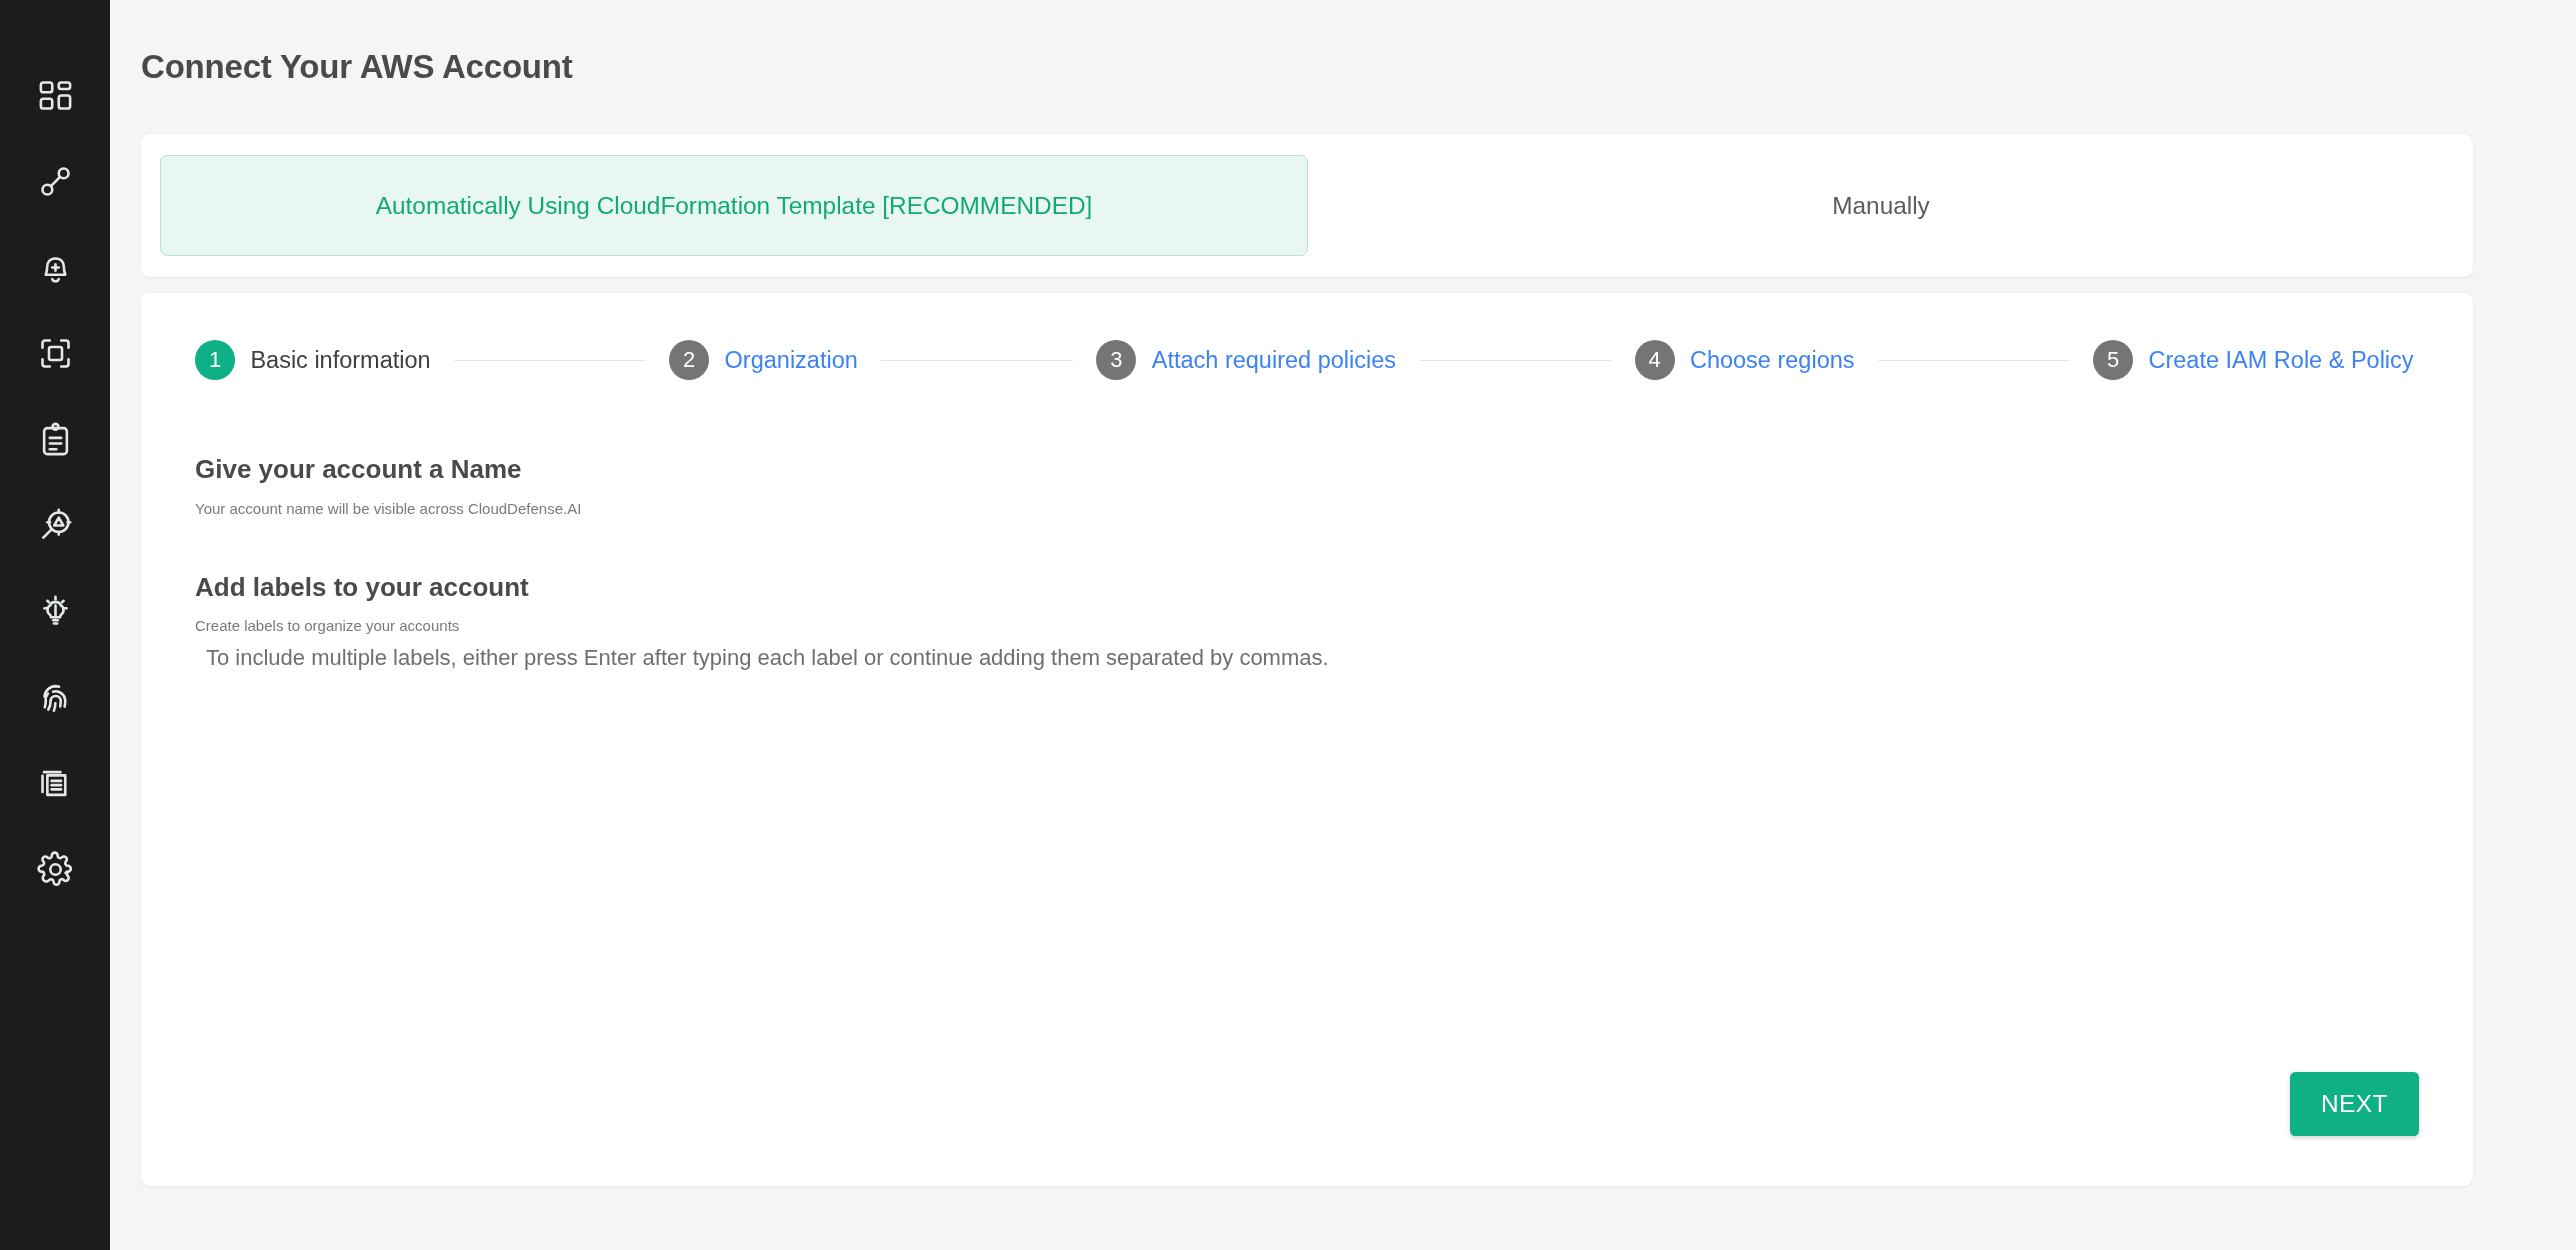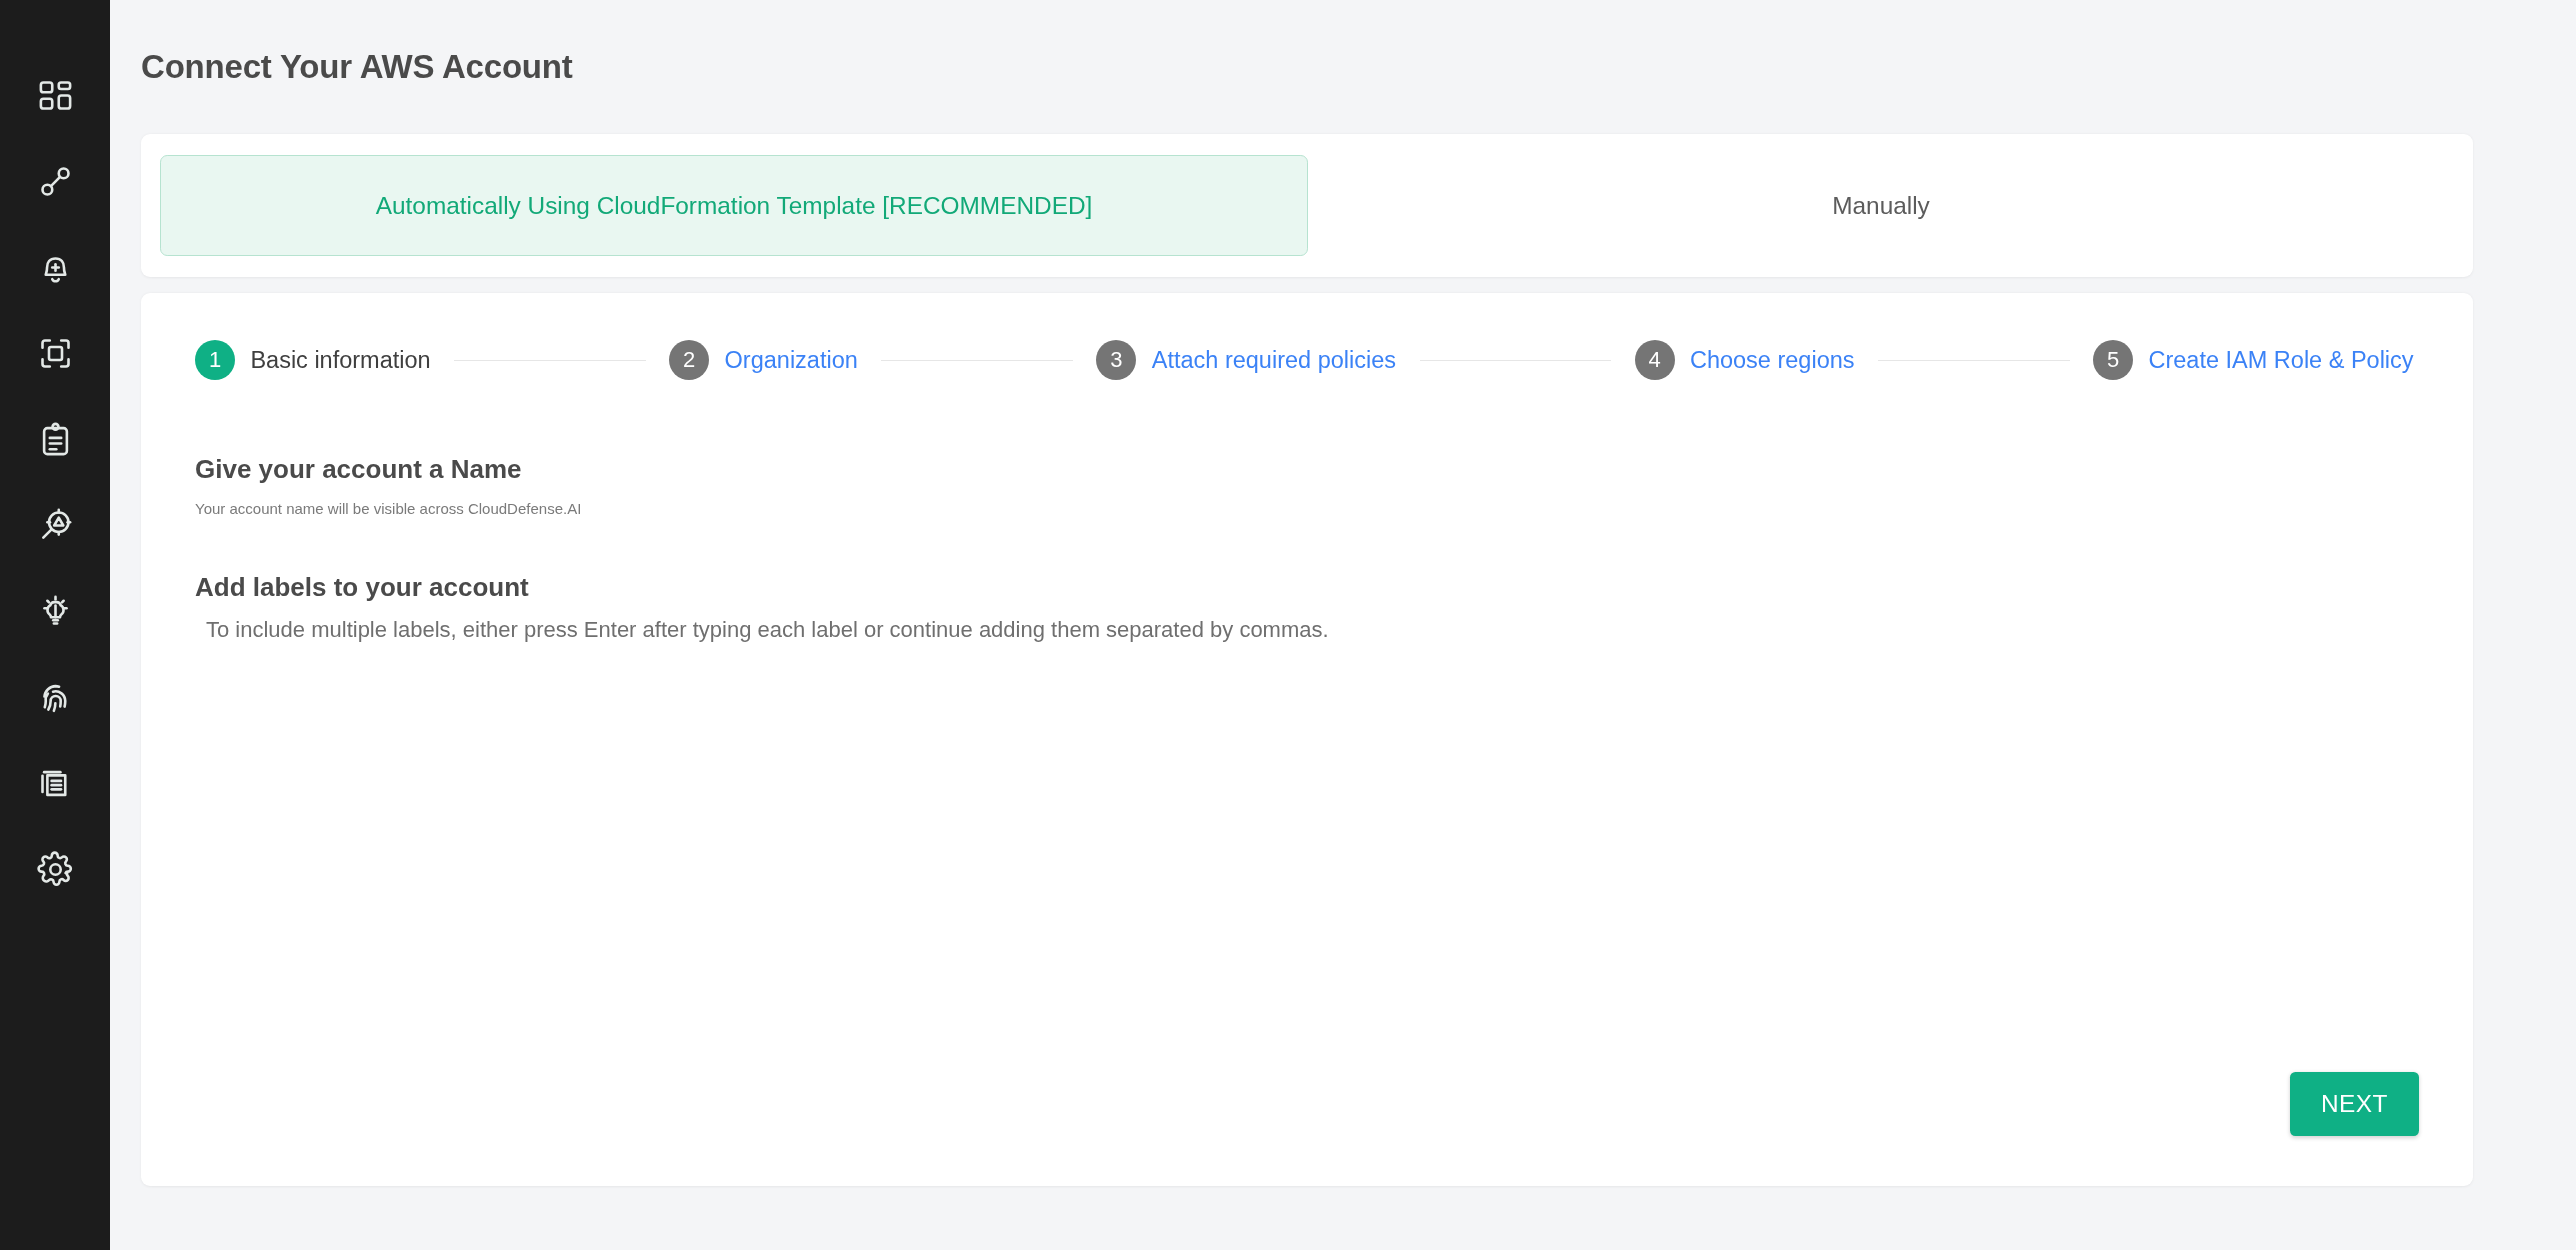--- a/index.html
+++ b/index.html
@@ -405,20 +405,21 @@
 
       <div class="form">
 
         <div>
           <div class="section-title">Give your account a Name</div>
           <div class="section-sub">Your account name will be visible across CloudDefense.AI</div>
         </div>
 
         <div class="group-2">
           <div class="section-title">Add labels to your account</div>
+          <div class="section-sub">Create labels to organize your accounts</div>
           <div class="hint">To include multiple labels, either press Enter after typing each label or continue adding them separated by commas.</div>
         </div>
 
       </div>
 
       <div class="footer">
         <button class="next-btn">NEXT</button>
       </div>
 
     </div>

